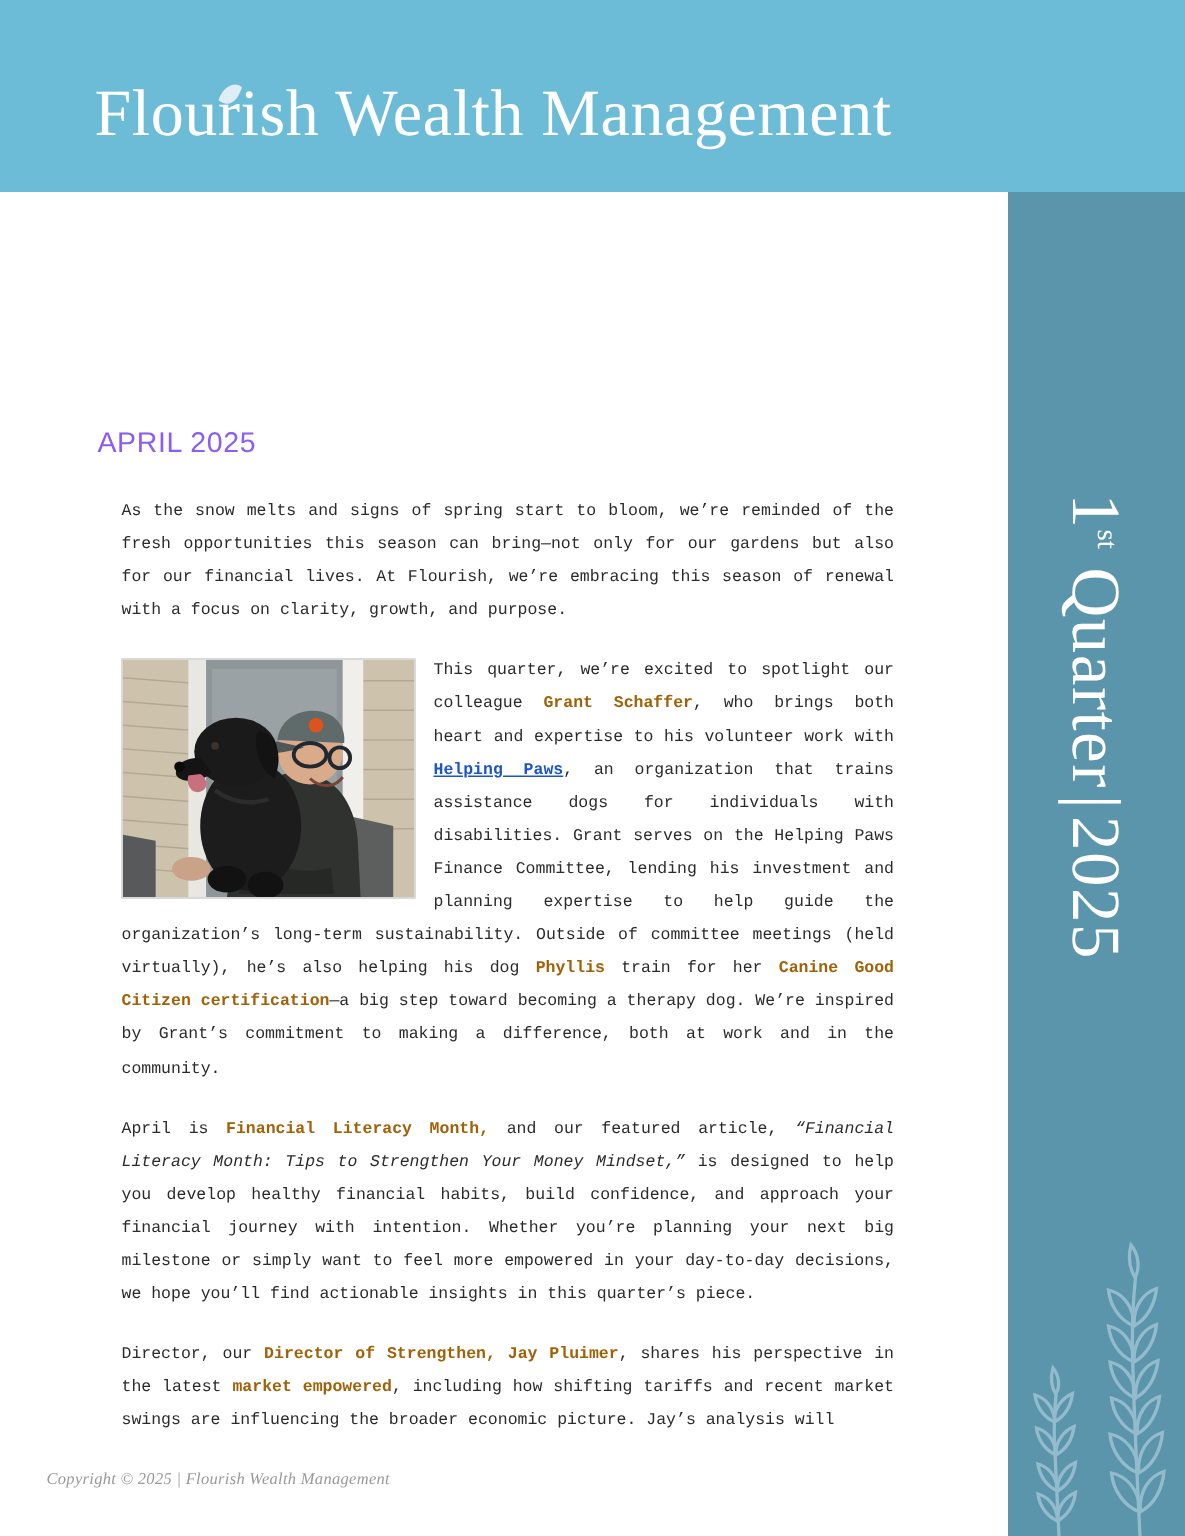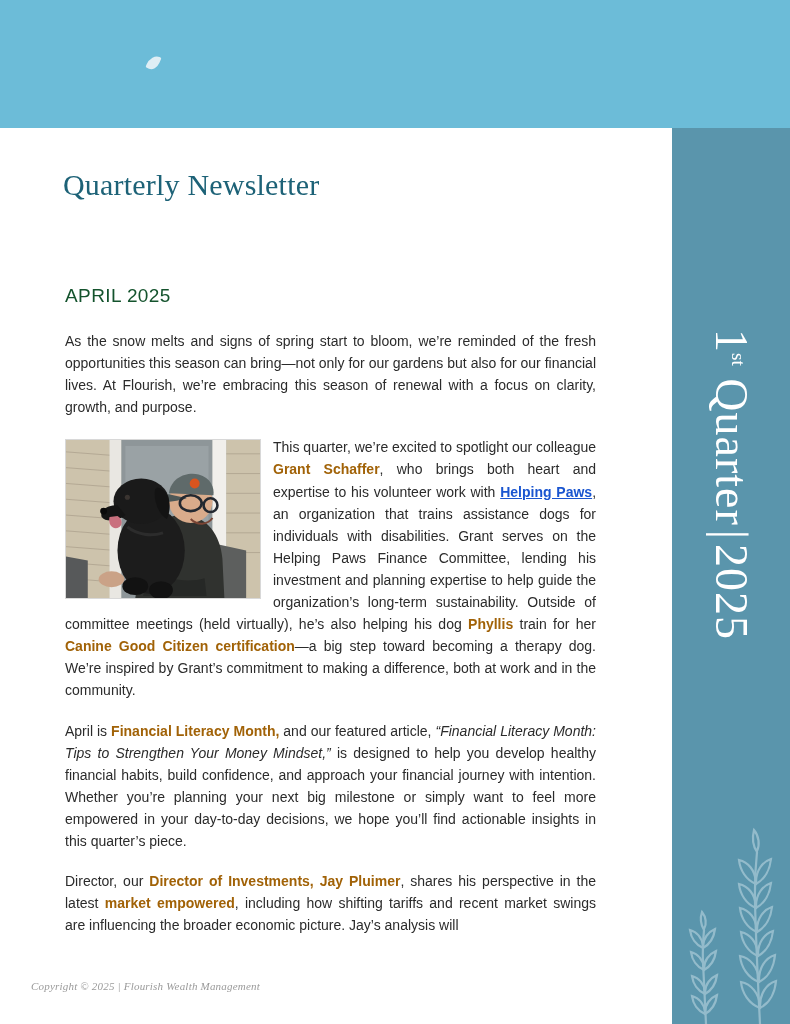--- a/index.html
+++ b/index.html
@@ -58,31 +58,32 @@
   .content { position:absolute; left:0; top:128px; width:672px; height:896px; }
 
   .section-heading {
     position:absolute; left:63px; top:40px;
     font-family:"Liberation Serif", serif;
     font-size:30px; color:#1d6277; font-weight:400;
     letter-spacing:0.2px;
   }
   .date-line {
     position:absolute; left:65px; top:157px;
-    font-size:19px; color:#14532d; font-weight:400;
+    font-size:19px; color:#8b5cf6; font-weight:400;
     letter-spacing:0.4px;
   }
 
   .body-wrap {
     position:absolute; left:65px; top:202px; width:531px;
   }
   p.body {
-    font-size:14px; line-height:22.1px; color:#2b2b2b;
+    font-size:11px; line-height:22.1px; color:#2b2b2b;
     text-align:justify; margin-bottom:18px;
-    font-family:Liberation Sans, sans-serif;
+    font-family:Liberation Mono, monospace;
+    margin-left:16px;
   }
   p.body:last-child { margin-bottom:0; }
   p.body b { font-weight:bold; color:#a16207; }
   p.body i { font-style:italic; }
   a.inline-link {
     color:#1a55d0; font-weight:bold; text-decoration:underline;
   }
 
   
   .photo {
@@ -101,20 +102,21 @@
     font-style:italic; font-size:11px; color:#9a9a9a;
     letter-spacing:0.2px;
   }
 </style>
 </head>
 <body>
 
 <div class="page">
 
   <div class="header-band">
+    <div class="brand-title">Flourish Wealth Management</div>
     <div class="leaf-dot"></div>
   </div>
 
   <div class="sidebar">
     <div class="sidebar-label">
       <span>1</span><span class="sup">st</span>
       <span>Quarter</span><span class="bar">|</span><span>2025</span>
     </div>
 
     <svg class="sidebar-botanical" viewBox="0 0 118 200">
@@ -144,21 +146,20 @@
         <path d="M33 170 C40 166 44 159 45 151 C38 154 33 161 33 168"></path>
         <path d="M33 190 C26 187 21 180 20 172 C27 174 32 180 33 188"></path>
         <path d="M33 190 C40 186 44 179 45 171 C38 174 33 181 33 188"></path>
         <path d="M32 106 C29 101 28 94 30 88 C34 93 35 100 32 105"></path>
       </g>
     </svg>
   </div>
 
   <div class="content">
 
-    <div class="section-heading">Quarterly Newsletter</div>
     <div class="date-line">APRIL 2025</div>
 
     <div class="body-wrap">
 
       <p class="body">
         <span>As the snow melts and signs of spring start to bloom, we’re reminded of the fresh opportunities this season can bring—not only for our gardens but also for our financial lives. At Flourish, we’re embracing this season of renewal with a focus on clarity, growth, and purpose.</span>
       </p>
 
       <p class="body">
         <span class="photo">
@@ -237,21 +238,21 @@
           </svg>
         </span>
         <span>This quarter, we’re excited to spotlight our colleague </span><b>Grant Schaffer</b><span>, who brings both heart and expertise to his volunteer work with </span><a class="inline-link" href="#">Helping Paws</a><span>, an organization that trains assistance dogs for individuals with disabilities. Grant serves on the Helping Paws Finance Committee, lending his investment and planning expertise to help guide the organization’s long-term sustainability. Outside of committee meetings (held virtually), he’s also helping his dog </span><b>Phyllis</b><span> train for her </span><b>Canine Good Citizen certification</b><span>—a big step toward becoming a therapy dog. We’re inspired by Grant’s commitment to making a difference, both at work and in the community.</span>
       </p>
 
       <p class="body">
         <span>April is </span><b>Financial Literacy Month,</b><span> and our featured article, </span><i>“Financial Literacy Month: Tips to Strengthen Your Money Mindset,”</i><span> is designed to help you develop healthy financial habits, build confidence, and approach your financial journey with intention. Whether you’re planning your next big milestone or simply want to feel more empowered in your day-to-day decisions, we hope you’ll find actionable insights in this quarter’s piece.</span>
       </p>
 
       <p class="body">
-        <span>Director, our </span><b>Director of Investments, Jay Pluimer</b><span>, shares his perspective in the latest </span><b>market empowered</b><span>, including how shifting tariffs and recent market swings are influencing the broader economic picture. Jay’s analysis will</span>
+        <span>Director, our </span><b>Director of Strengthen, Jay Pluimer</b><span>, shares his perspective in the latest </span><b>market empowered</b><span>, including how shifting tariffs and recent market swings are influencing the broader economic picture. Jay’s analysis will</span>
       </p>
 
     </div>
   </div>
 
   <div class="footer">Copyright © 2025 | Flourish Wealth Management</div>
 
 </div>
 
 </body></html>

